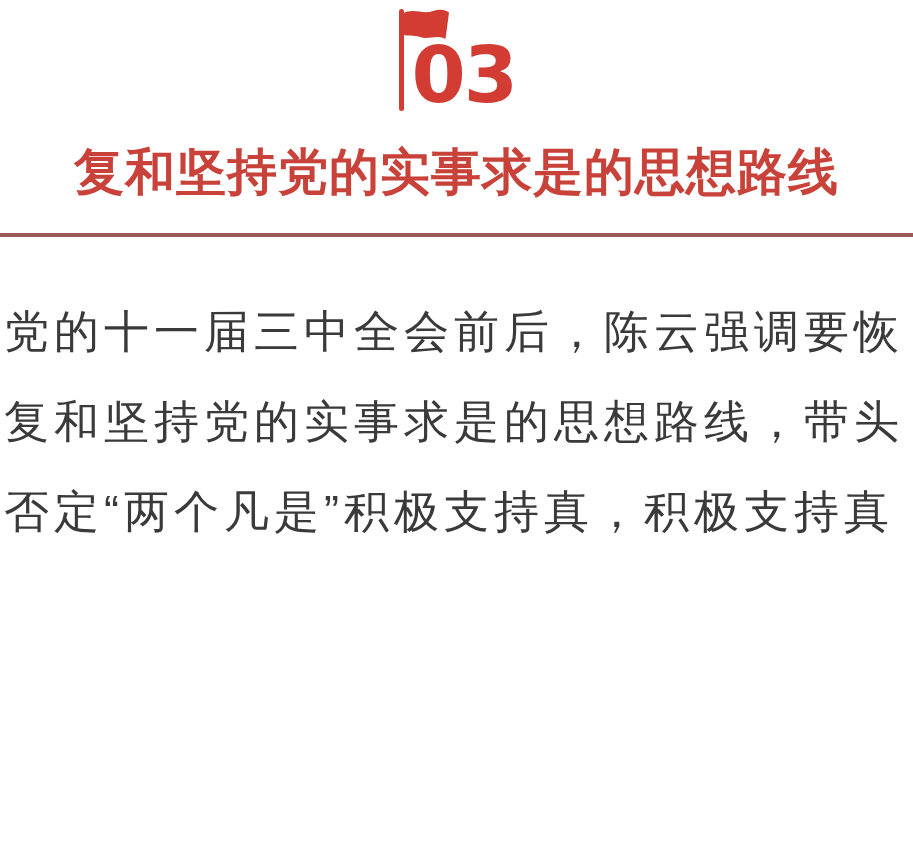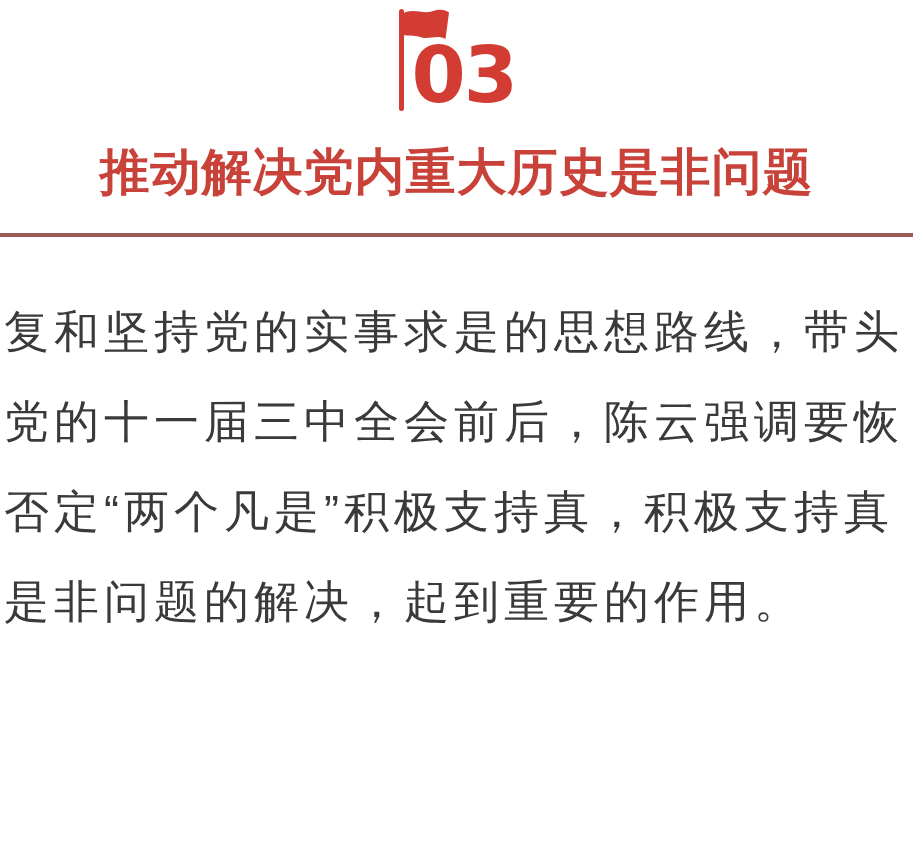--- a/index.html
+++ b/index.html
@@ -84,24 +84,23 @@
                C 17 1, 27 9, 37 5
                C 44 2.5, 50 4, 53 6.5
                L 49.5 33
                C 41 28, 33 34, 24 31
                C 17 28.7, 11 31, 7.5 28.5
                Z" fill="#d23c33"></path>
     </svg>
     <div class="badge-number">03</div>
   </div>
 
-  <h1 class="heading">推动解决党内重大历史是非问题</h1>
+  <h1 class="heading">复和坚持党的实事求是的思想路线</h1>
 
   <div class="divider"></div>
 
   <div class="body-text">
+    <div class="body-line">党的十一届三中全会前后，陈云强调要恢</div>
     <div class="body-line">复和坚持党的实事求是的思想路线，带头</div>
-    <div class="body-line">党的十一届三中全会前后，陈云强调要恢</div>
     <div class="body-line">否定“两个凡是”积极支持真，积极支持真</div>
-    <div class="body-line">是非问题的解决，起到重要的作用。</div>
   </div>
 
 </div>
 
 </body></html>

